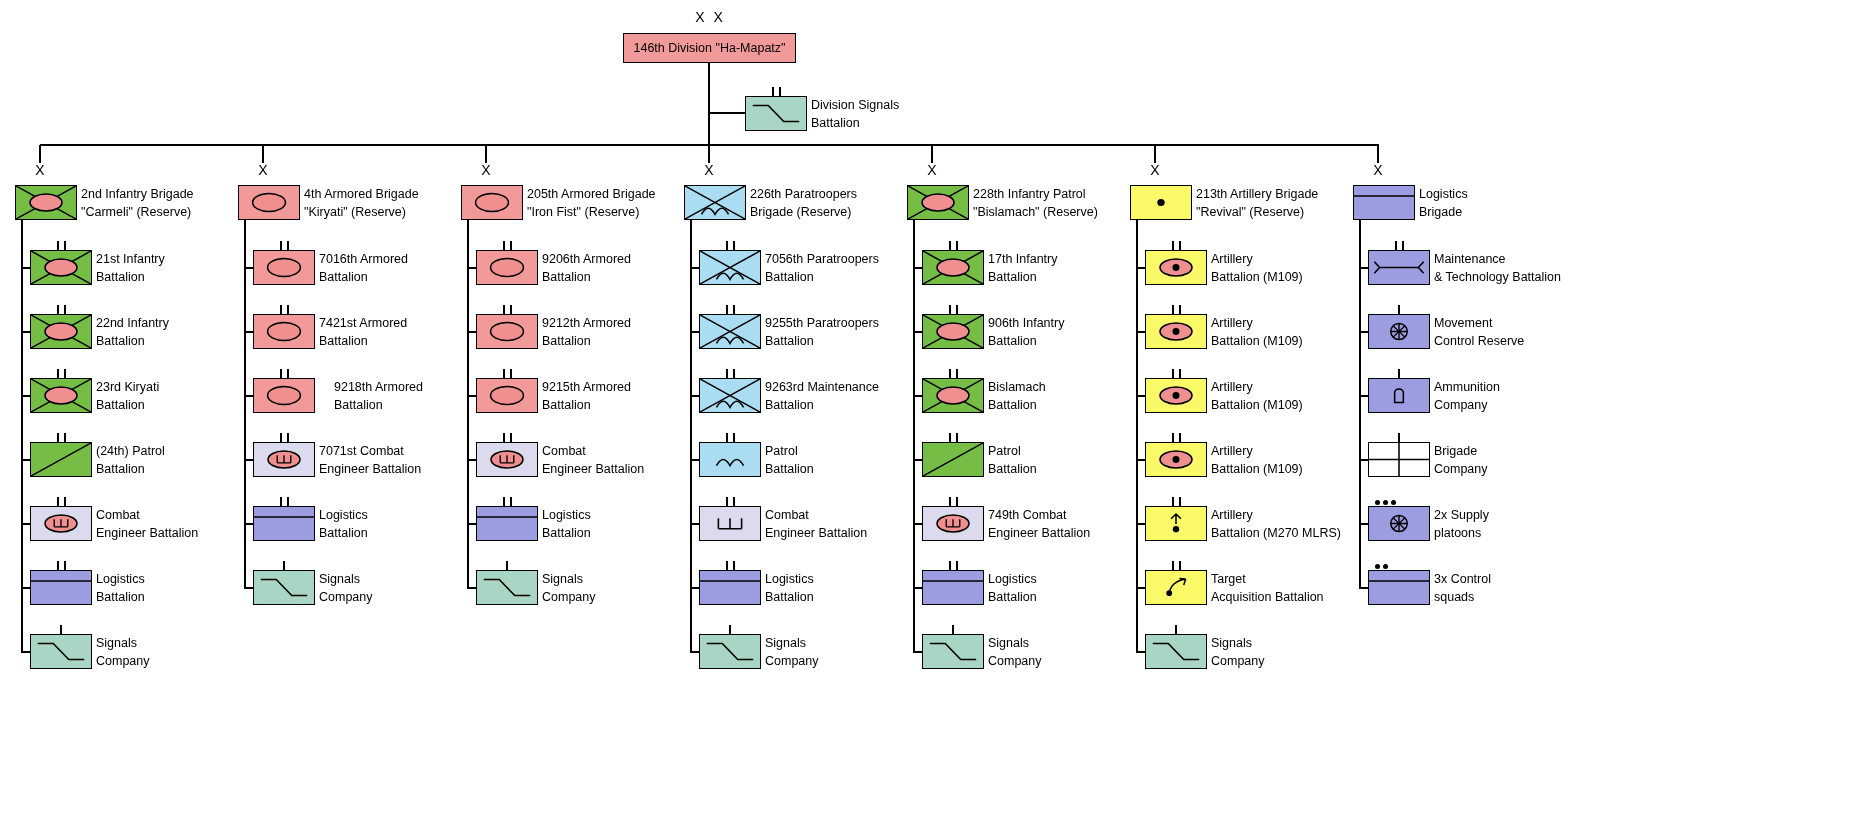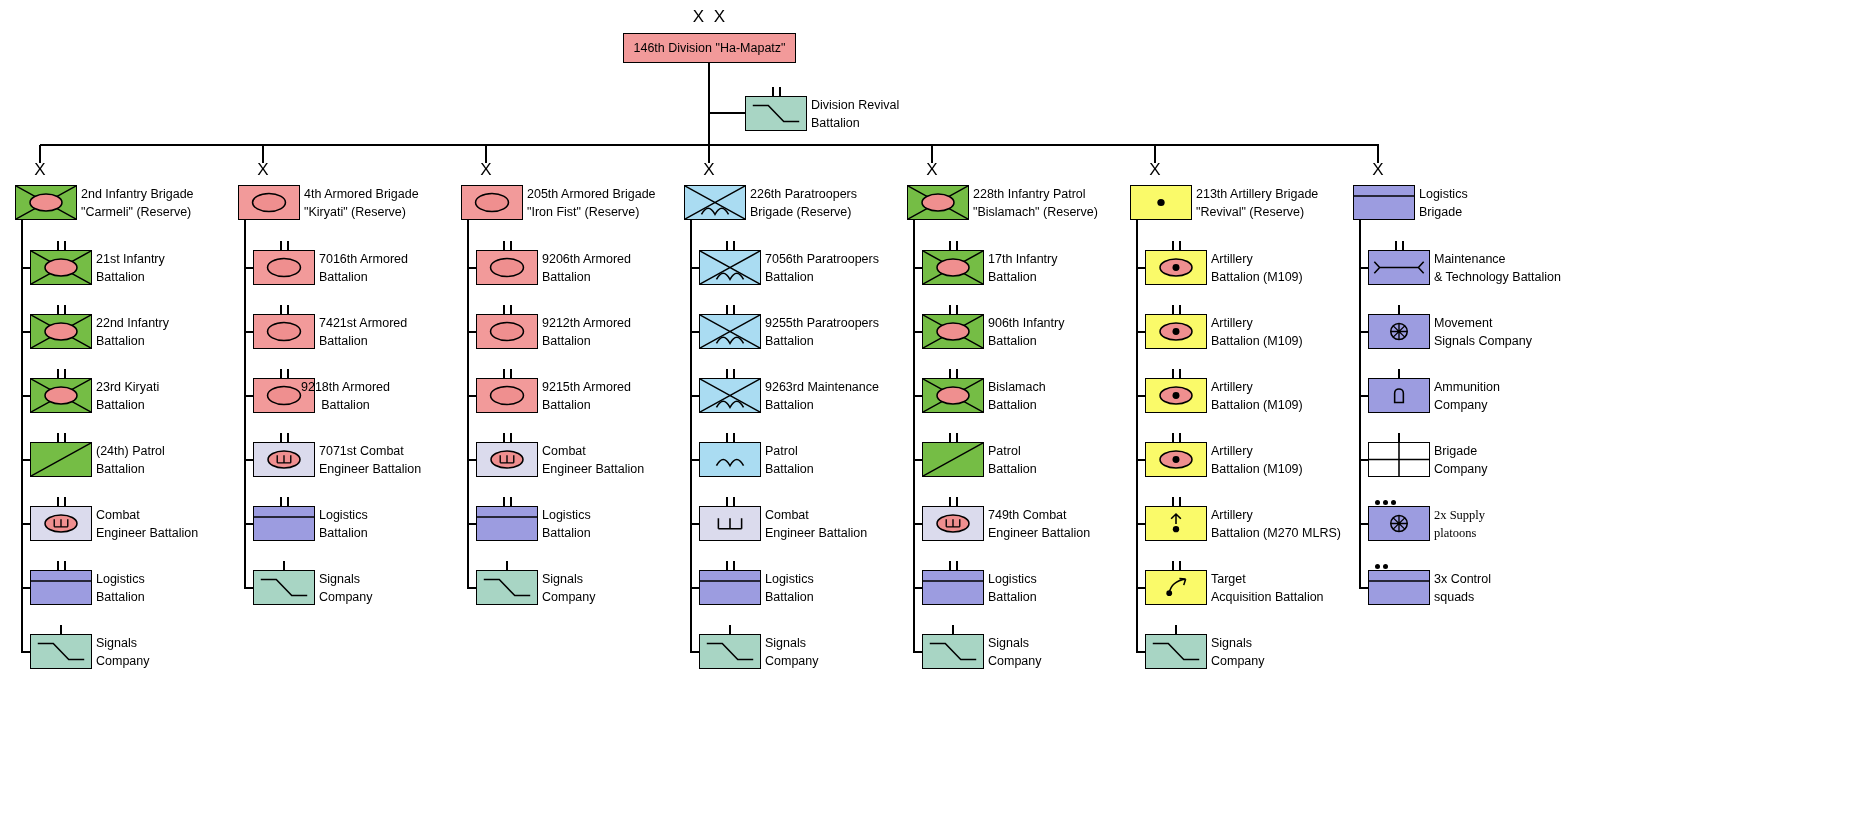--- a/index.html
+++ b/index.html
@@ -7,21 +7,21 @@
   body{font-family:"Liberation Sans",sans-serif;color:#000;}
   #chart{position:relative;width:1873px;height:825px;background:#fff;overflow:hidden;}
   .cline{position:absolute;background:#000;}
   .ubox{position:absolute;border:1.5px solid #000;}
   .ubox svg{display:block;width:100%;height:100%;}
   .ulabel{position:absolute;font-size:12.5px;line-height:18px;white-space:nowrap;}
   .ech{position:absolute;display:flex;align-items:flex-end;justify-content:center;height:10px;}
   .ech.left{justify-content:flex-start;padding-left:5px;}
   .tick{width:2px;height:9px;background:#000;margin:0 2.5px;}
   .edot{width:5px;height:5px;border-radius:50%;background:#000;margin:0 1.5px 1px;}
-  .xmark{position:absolute;font-size:17px;line-height:18px;text-align:center;word-spacing:5px;}
+  .xmark{position:absolute;font-size:14px;line-height:18px;text-align:center;word-spacing:5px;}
   .div-box{position:absolute;border:1.5px solid #000;display:flex;align-items:center;justify-content:center;font-size:12.5px;white-space:nowrap;}
 </style>
 </head>
 <body>
 
 <div id="chart">
     <div class="cline" style="left: 708px; top: 63px; width: 2px; height: 83px;"></div>
     <div class="cline" style="left: 709px; top: 112px; width: 36px; height: 2px;"></div>
     <div class="cline" style="left: 40px; top: 144px; width: 1339px; height: 2px;"></div>
     <div class="xmark" style="left: 669px; top: 8px; width: 80px;">X X</div>
@@ -31,21 +31,21 @@
     <div class="ubox" style="left: 745px; top: 96px; width: 62px; height: 35px; background: rgb(168, 213, 196);">
       <svg viewBox="0 0 62 35" preserveAspectRatio="none">
         <path d="M7,9 H23 L39,26 H55" stroke="#000" stroke-width="1.6" fill="none"></path>
       </svg>
     </div>
     <div class="ech" style="left: 745px; top: 86px; width: 62px;">
       <span class="tick"></span>
       <span class="tick"></span>
     </div>
     <div class="ulabel" style="left: 811px; top: 96px;">
-      <div>Division Revival</div>
+      <div>Division Signals</div>
       <div>Battalion</div>
     </div>
     <div class="cline" style="left: 39px; top: 145px; width: 2px; height: 18px;"></div>
     <div class="xmark" style="left: 20px; top: 161px; width: 40px;">X</div>
     <div class="ubox" style="left: 15px; top: 185px; width: 62px; height: 35px; background: rgb(117, 189, 69);">
       <svg viewBox="0 0 62 35" preserveAspectRatio="none">
         <path d="M0,0 L62,35 M62,0 L0,35" stroke="#000" stroke-width="1.6" fill="none"></path>
         <ellipse cx="31" cy="17.5" rx="16.5" ry="9" fill="#EF8F8F" stroke="#000" stroke-width="1.6"></ellipse>
       </svg>
     </div>
@@ -198,21 +198,21 @@
     <div class="cline" style="left: 245px; top: 395px; width: 8px; height: 2px;"></div>
     <div class="ubox" style="left: 253px; top: 378px; width: 62px; height: 35px; background: rgb(242, 154, 154);">
       <svg viewBox="0 0 62 35" preserveAspectRatio="none">
         <ellipse cx="31" cy="17.5" rx="17" ry="9.5" fill="#EF8F8F" stroke="#000" stroke-width="1.6"></ellipse>
       </svg>
     </div>
     <div class="ech" style="left: 253px; top: 368px; width: 62px;">
       <span class="tick"></span>
       <span class="tick"></span>
     </div>
-    <div class="ulabel" style="left: 301px; top: 378px; text-align: center;">
+    <div class="ulabel" style="left: 334px; top: 378px;">
       <div>9218th Armored</div>
       <div>Battalion</div>
     </div>
     <div class="cline" style="left: 245px; top: 459px; width: 8px; height: 2px;"></div>
     <div class="ubox" style="left: 253px; top: 442px; width: 62px; height: 35px; background: rgb(219, 219, 237);">
       <svg viewBox="0 0 62 35" preserveAspectRatio="none">
         <ellipse cx="31" cy="17.5" rx="16.5" ry="9" fill="#EF8F8F" stroke="#000" stroke-width="1.6"></ellipse>
         <path d="M24,21 H38 M24,21 V13 M31,21 V13 M38,21 V13" stroke="#000" stroke-width="1.4" fill="none"></path>
       </svg>
     </div>
@@ -720,21 +720,21 @@
       <svg viewBox="0 0 62 35" preserveAspectRatio="none">
         <circle cx="31" cy="17.5" r="8.5" stroke="#000" stroke-width="1.6" fill="none"></circle>
         <path d="M31,9 V26 M22.5,17.5 H39.5 M25,11.5 L37,23.5 M37,11.5 L25,23.5" stroke="#000" stroke-width="1.4" fill="none"></path>
       </svg>
     </div>
     <div class="ech" style="left: 1368px; top: 304px; width: 62px;">
       <span class="tick"></span>
     </div>
     <div class="ulabel" style="left: 1434px; top: 314px;">
       <div>Movement</div>
-      <div>Signals Company</div>
+      <div>Control Reserve</div>
     </div>
     <div class="cline" style="left: 1360px; top: 395px; width: 8px; height: 2px;"></div>
     <div class="ubox" style="left: 1368px; top: 378px; width: 62px; height: 35px; background: rgb(156, 156, 224);">
       <svg viewBox="0 0 62 35" preserveAspectRatio="none">
         <path d="M26.5,25 V15 A4.5,4.5 0 0 1 35.5,15 V25 Z" stroke="#000" stroke-width="1.6" fill="none"></path>
       </svg>
     </div>
     <div class="ech" style="left: 1368px; top: 368px; width: 62px;">
       <span class="tick"></span>
     </div>
@@ -760,21 +760,21 @@
       <svg viewBox="0 0 62 35" preserveAspectRatio="none">
         <circle cx="31" cy="17.5" r="8.5" stroke="#000" stroke-width="1.6" fill="none"></circle>
         <path d="M31,9 V26 M22.5,17.5 H39.5 M25,11.5 L37,23.5 M37,11.5 L25,23.5" stroke="#000" stroke-width="1.4" fill="none"></path>
       </svg>
     </div>
     <div class="ech left" style="left: 1368px; top: 496px; width: 62px;">
       <span class="edot"></span>
       <span class="edot"></span>
       <span class="edot"></span>
     </div>
-    <div class="ulabel" style="left: 1434px; top: 506px; font-family: Liberation Serif, serif;">
+    <div class="ulabel" style="left: 1434px; top: 506px;">
       <div>2x Supply</div>
       <div>platoons</div>
     </div>
     <div class="cline" style="left: 1360px; top: 587px; width: 8px; height: 2px;"></div>
     <div class="ubox" style="left: 1368px; top: 570px; width: 62px; height: 35px; background: rgb(156, 156, 224);">
       <svg viewBox="0 0 62 35" preserveAspectRatio="none">
         <path d="M0,10.5 H62" stroke="#000" stroke-width="1.6" fill="none"></path>
       </svg>
     </div>
     <div class="ech left" style="left: 1368px; top: 560px; width: 62px;">

